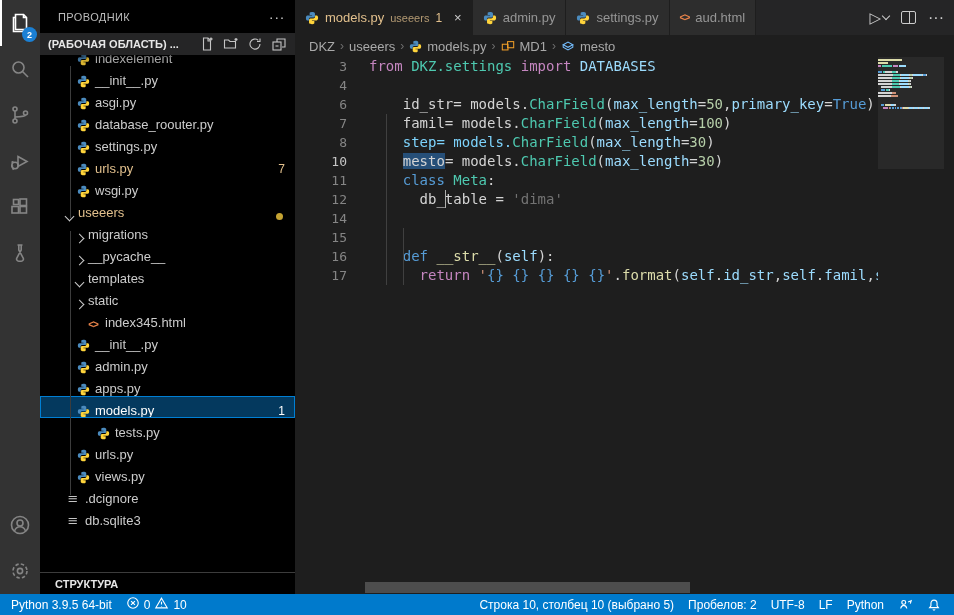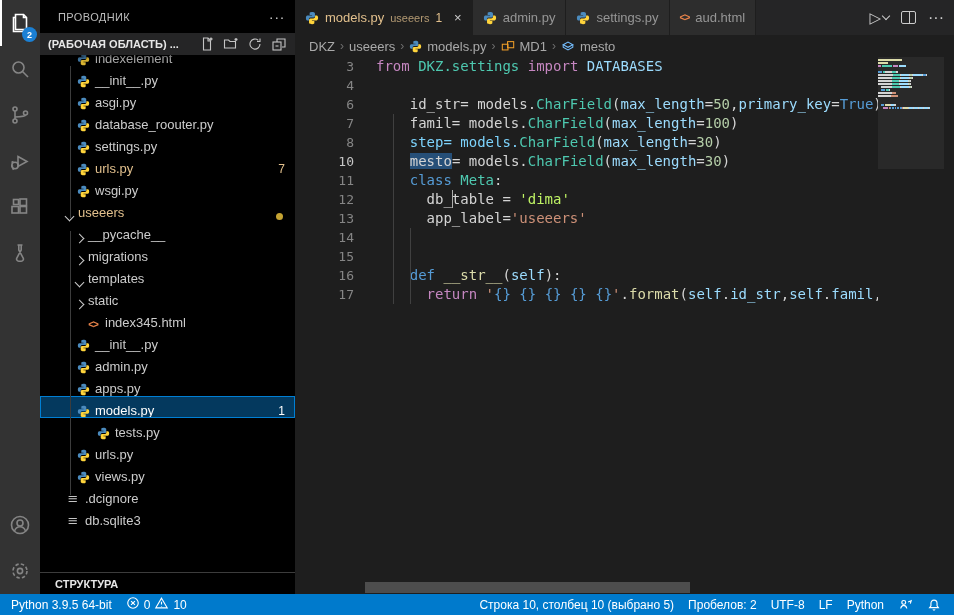--- a/index.html
+++ b/index.html
@@ -52,21 +52,21 @@
   #run-btn .runchev{width:6px;height:6px;border-right:1.3px solid #ccc;border-bottom:1.3px solid #ccc;transform:rotate(45deg);margin-top:-3px;}
   #split-icon{width:15px;height:13px;border:1.4px solid #cccccc;border-radius:2px;position:relative;cursor:pointer;}
   #split-icon:before{content:"";position:absolute;left:50%;top:0;bottom:0;width:1.4px;background:#cccccc;}
   .more-dots{font-size:16px;cursor:pointer;color:#cccccc;}
   
   #breadcrumb{height:22px;display:flex;align-items:center;font-size:13px;color:#a9a9a9;padding-left:14px;gap:5px;flex:none;background:#1e1e1e;white-space:nowrap;}
   #breadcrumb .sep{color:#6e6e6e;font-size:12px;}
   #breadcrumb .bc{cursor:pointer;}
   
   #code-wrap{flex:1;position:relative;overflow:hidden;background:#1e1e1e;}
-  #code-lines{position:absolute;top:0;left:11px;right:76px;overflow:hidden;}
+  #code-lines{position:absolute;top:0;left:4px;right:76px;overflow:hidden;}
   .cline{height:19px;font:14px/19px "DejaVu Sans Mono",monospace;white-space:pre;position:relative;}
   .ln{display:inline-block;width:48px;text-align:right;color:#858585;font:13px/19px "DejaVu Sans Mono",monospace;vertical-align:top;}
   .ln.cur{color:#c6c6c6;}
   .lt{display:inline-block;margin-left:22px;}
   .tok-sel{background:#264f78;}
   .cguide{position:absolute;width:1px;background:#404040;z-index:0;}
   #cursor{position:absolute;width:1.5px;height:18px;background:#aeafad;}
   
   #minimap{position:absolute;top:0;right:10px;width:66px;bottom:0;background:#1e1e1e;cursor:pointer;}
   #minimap-viewport{position:absolute;top:0;left:0;right:0;height:112px;background:rgba(121,121,121,0.12);}
@@ -239,25 +239,25 @@
             </span>
             <span class="label">wsgi.py</span>
           </div>
           <div class="row" style="padding-left: 26px;">
             <span class="chev open"></span>
             <span class="label gold">useeers</span>
             <span class="dot"></span>
           </div>
           <div class="row" style="padding-left: 36px;">
             <span class="chev closed"></span>
+            <span class="label">migrations</span>
+          </div>
+          <div class="row" style="padding-left: 36px;">
+            <span class="chev closed"></span>
             <span class="label">__pycache__</span>
-          </div>
-          <div class="row" style="padding-left: 36px;">
-            <span class="chev closed"></span>
-            <span class="label">migrations</span>
           </div>
           <div class="row" style="padding-left: 36px;">
             <span class="chev open"></span>
             <span class="label">templates</span>
           </div>
           <div class="row" style="padding-left: 36px;">
             <span class="chev closed"></span>
             <span class="label">static</span>
           </div>
           <div class="row" style="padding-left: 46px;">
@@ -423,22 +423,21 @@
         </div>
       <div id="code-wrap">
         <div id="code-lines">
             <div class="cline"><span class="ln">3</span><span class="lt"><span style="color:#C586C0">from</span><span style="color:#D4D4D4"> </span><span style="color:#4EC9B0">DKZ.settings</span><span style="color:#D4D4D4"> </span><span style="color:#C586C0">import</span><span style="color:#D4D4D4"> </span><span style="color:#9CDCFE">DATABASES</span></span></div>
             <div class="cline"><span class="ln">4</span><span class="lt"></span></div>
             <div class="cline"><span class="ln">6</span><span class="lt"><span style="color:#D4D4D4">    id_str= models.</span><span style="color:#4EC9B0">CharField</span><span style="color:#D4D4D4">(</span><span style="color:#9CDCFE">max_length</span><span style="color:#D4D4D4">=</span><span style="color:#B5CEA8">50</span><span style="color:#D4D4D4">,</span><span style="color:#9CDCFE">primary_key</span><span style="color:#D4D4D4">=</span><span style="color:#569CD6">True</span><span style="color:#D4D4D4">)</span></span></div>
             <div class="cline"><span class="ln">7</span><span class="lt"><span style="color:#D4D4D4">    famil= models.</span><span style="color:#4EC9B0">CharField</span><span style="color:#D4D4D4">(</span><span style="color:#9CDCFE">max_length</span><span style="color:#D4D4D4">=</span><span style="color:#B5CEA8">100</span><span style="color:#D4D4D4">)</span></span></div>
             <div class="cline"><span class="ln">8</span><span class="lt"><span style="color:#7dd3fc">    step= models.</span><span style="color:#4EC9B0">CharField</span><span style="color:#D4D4D4">(</span><span style="color:#9CDCFE">max_length</span><span style="color:#D4D4D4">=</span><span style="color:#B5CEA8">30</span><span style="color:#D4D4D4">)</span></span></div>
             <div class="cline"><span class="ln cur">10</span><span class="lt"><span style="color:#D4D4D4">    </span><span style="color:#D4D4D4" class="tok-sel">mesto</span><span style="color:#D4D4D4">= models.</span><span style="color:#4EC9B0">CharField</span><span style="color:#D4D4D4">(</span><span style="color:#9CDCFE">max_length</span><span style="color:#D4D4D4">=</span><span style="color:#B5CEA8">30</span><span style="color:#D4D4D4">)</span></span></div>
             <div class="cline"><span class="ln">11</span><span class="lt"><span style="color:#D4D4D4">    </span><span style="color:#569CD6">class</span><span style="color:#D4D4D4"> </span><span style="color:#4EC9B0">Meta</span><span style="color:#D4D4D4">:</span></span></div>
-            <div class="cline"><span class="ln">12</span><span class="lt"><span style="color:#D4D4D4">      db_table = </span><span style="color:#bef264">'dima'</span></span></div>
-            <div class="cline"><span class="ln">13</span><span class="lt"><span style="color:#D4D4D4">      app_label=</span><span style="color:#CE9178">'useeers'</span></span></div>
+            <div class="cline"><span class="ln">12</span><span class="lt"><span style="color:#D4D4D4">      db_table = </span><span style="color:#737373">'dima'</span></span></div>
             <div class="cline"><span class="ln">14</span><span class="lt"></span></div>
             <div class="cline"><span class="ln">15</span><span class="lt"></span></div>
             <div class="cline"><span class="ln">16</span><span class="lt"><span style="color:#D4D4D4">    </span><span style="color:#569CD6">def</span><span style="color:#D4D4D4"> </span><span style="color:#DCDCAA">__str__</span><span style="color:#D4D4D4">(</span><span style="color:#9CDCFE">self</span><span style="color:#D4D4D4">):</span></span></div>
             <div class="cline"><span class="ln">17</span><span class="lt"><span style="color:#D4D4D4">      </span><span style="color:#C586C0">return</span><span style="color:#D4D4D4"> </span><span style="color:#CE9178">'</span><span style="color:#569CD6">{}</span><span style="color:#CE9178"> </span><span style="color:#569CD6">{}</span><span style="color:#CE9178"> </span><span style="color:#569CD6">{}</span><span style="color:#CE9178"> </span><span style="color:#569CD6">{}</span><span style="color:#CE9178"> </span><span style="color:#569CD6">{}</span><span style="color:#CE9178">'</span><span style="color:#D4D4D4">.</span><span style="color:#DCDCAA">format</span><span style="color:#D4D4D4">(</span><span style="color:#9CDCFE">self</span><span style="color:#D4D4D4">.</span><span style="color:#9CDCFE">id_str</span><span style="color:#D4D4D4">,</span><span style="color:#9CDCFE">self</span><span style="color:#D4D4D4">.</span><span style="color:#9CDCFE">famil</span><span style="color:#D4D4D4">,</span><span style="color:#9CDCFE">s</span></span></div>
             <div class="cguide" style="left: 86.8px; top: 57px; height: 228px;"></div>
             <div class="cguide" style="left: 103.6px; top: 171px; height: 114px;"></div>
             <div id="cursor" style="left: 145.87px; top: 133px;"></div>
           </div>
         <div id="minimap">
           <div id="minimap-viewport"></div>

